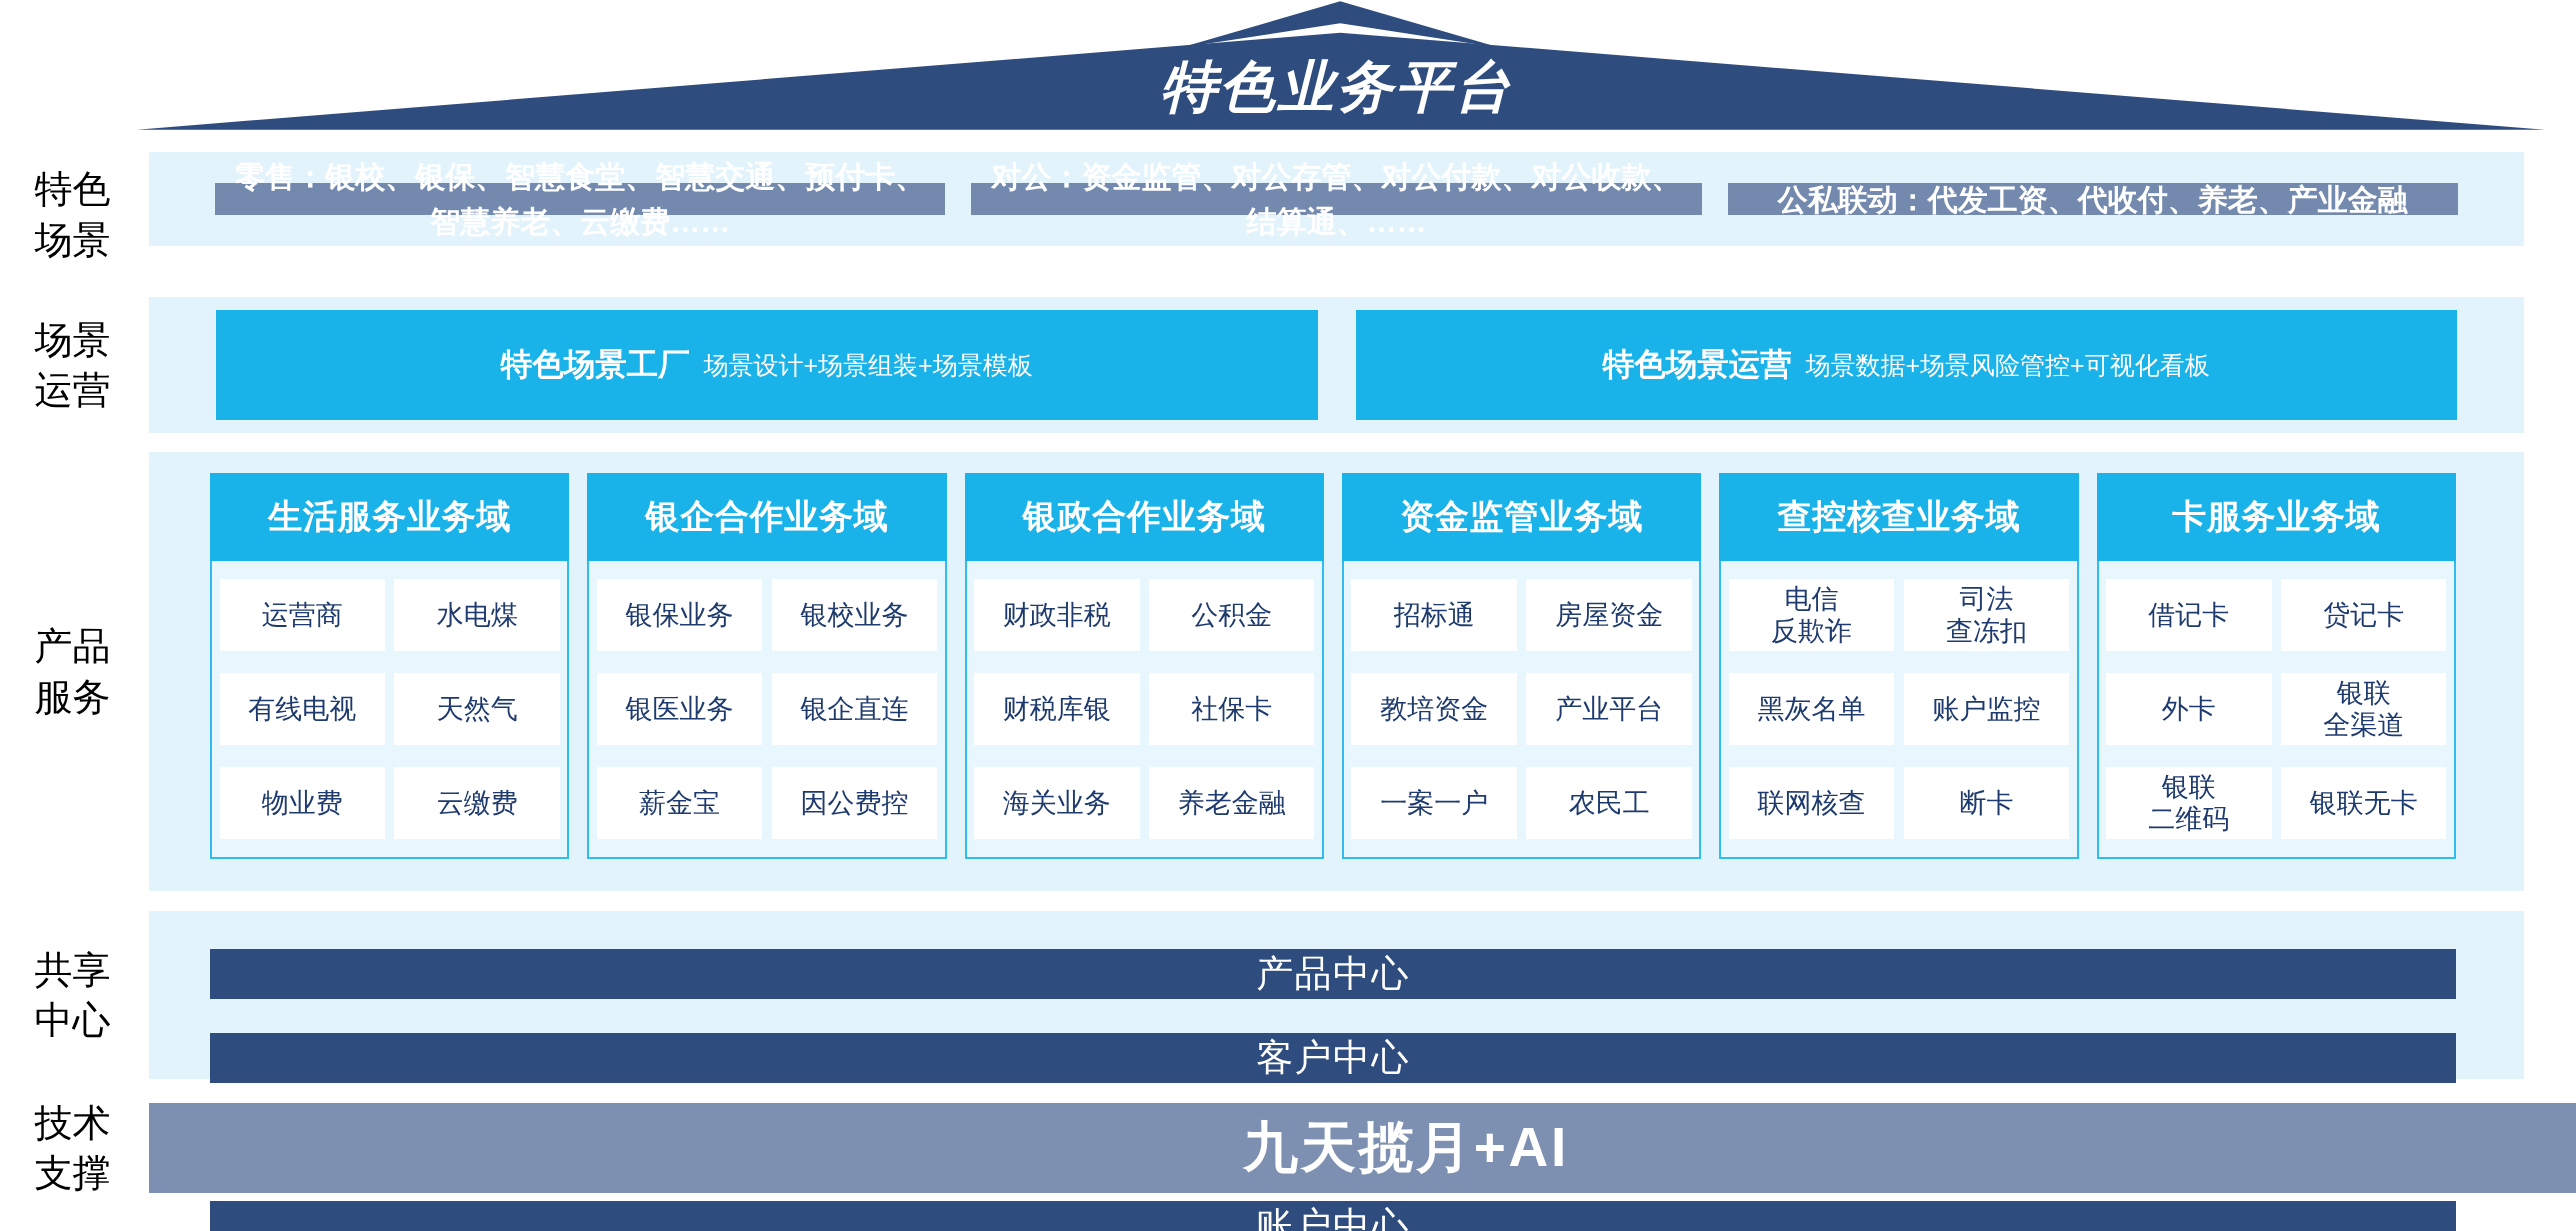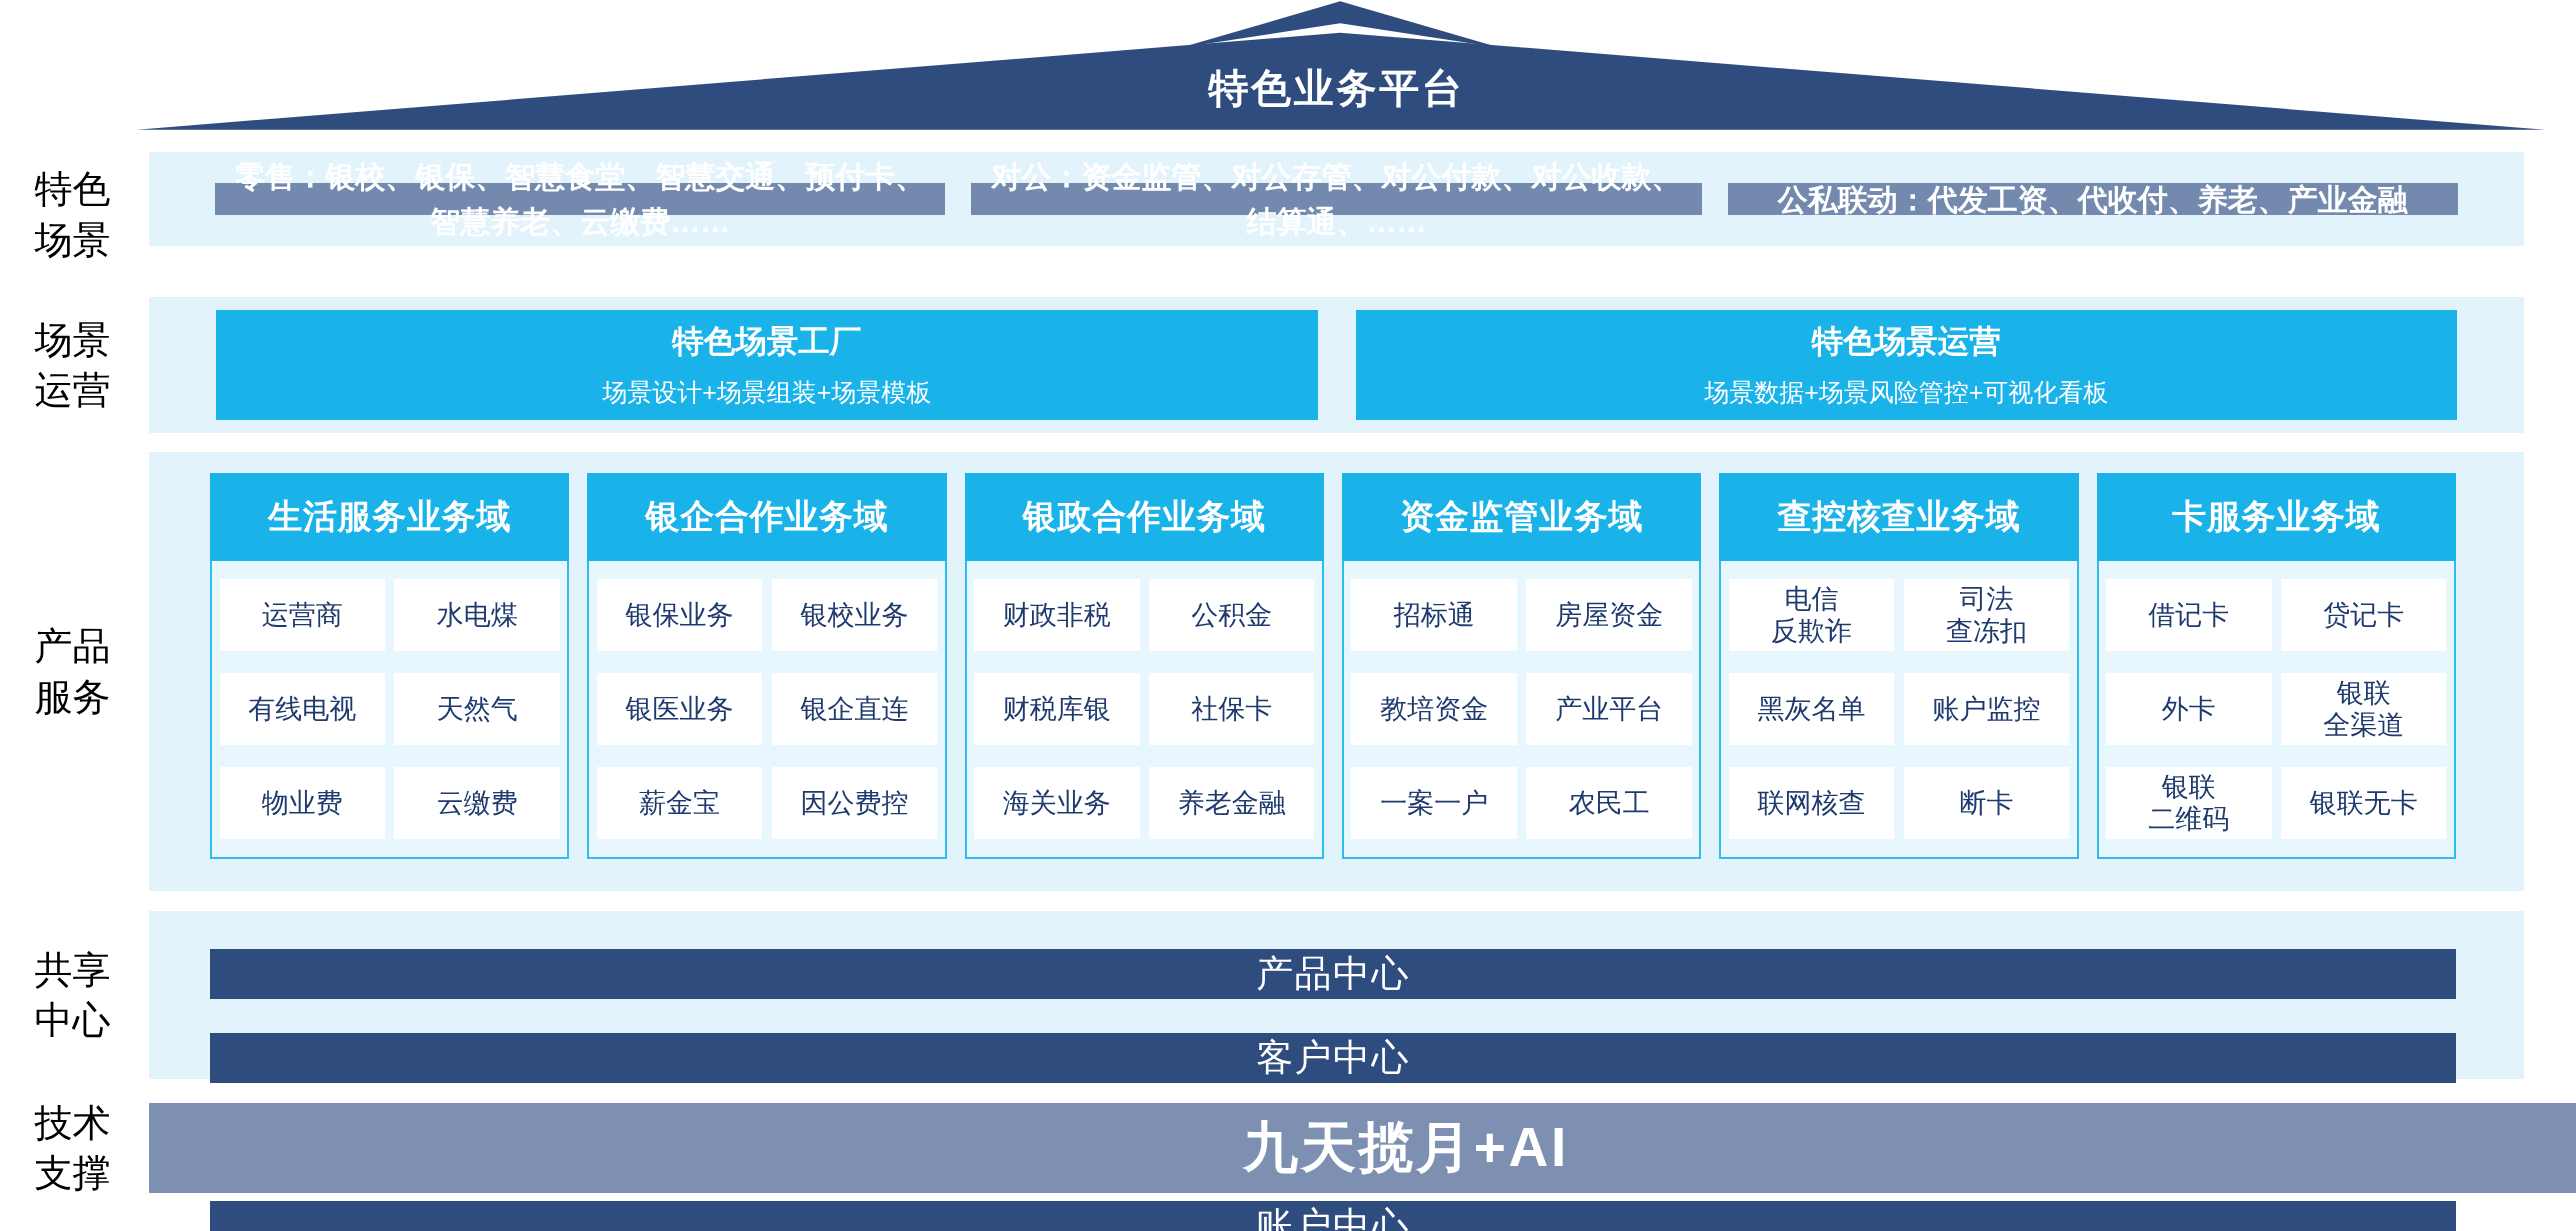--- a/index.html
+++ b/index.html
@@ -3,42 +3,42 @@
 <meta charset="utf-8">
 <style>
   html,body{margin:0;padding:0;background:#ffffff;}
   body{font-family:"Liberation Sans","DejaVu Sans",sans-serif;}
   #canvas{position:relative;width:2576px;height:1232px;background:#ffffff;overflow:hidden;}
 
   
   #roof-svg{position:absolute;left:0;top:0;}
   #platform-title{position:absolute;left:149px;top:47px;width:2375px;height:82px;
     display:flex;align-items:center;justify-content:center;
-    color:#ffffff;font-size:40px;font-weight:bold;letter-spacing:2.7px;}
+    color:#ffffff;font-size:56px;font-weight:bold;letter-spacing:2.7px;font-style:italic;}
 
   
   .gutter-label{position:absolute;left:0;width:145px;display:flex;align-items:center;justify-content:center;
     text-align:center;font-size:38px;line-height:1.32;font-weight:500;color:#000000;white-space:pre-line;}
   #label-scenes{top:152px;height:125px;}
   #label-operation{top:297px;height:136px;}
   #label-products{top:452px;height:439px;}
   #label-sharing{top:911px;height:168px;}
   #label-tech{top:1103px;height:90px;}
 
   
   .panel{position:absolute;left:149px;width:2375px;background:#E3F3FB;box-sizing:border-box;}
 
   
   #scene-panel{top:152px;height:94px;display:flex;gap:26px;padding:31px 66px;font-weight:bold;}
   .scene-box{flex:1 1 0;background:#7389AD;color:#ffffff;display:flex;align-items:center;justify-content:center;
     text-align:center;font-size:30px;line-height:1.5;padding:0 19px;box-sizing:border-box;}
 
   
   #operation-panel{top:297px;height:136px;display:flex;gap:38px;padding:13px 67px;}
-  .op-box{flex:1 1 0;background:#19B2E9;color:#ffffff;display:flex;flex-direction:column;
+  .op-box{flex:1 1 0;background:#19B2E9;color:#ffffff;display:flex;flex-direction:row;
     align-items:center;justify-content:center;gap:13.7px;}
   .op-title{font-size:31.5px;font-weight:bold;}
   .op-subtitle{font-size:25px;}
 
   
   #product-panel{top:452px;height:439px;display:flex;gap:18px;padding:21px 68px 32px 61px;}
   .prod-col{flex:1 1 0;display:flex;flex-direction:column;}
   .prod-header{height:88px;background:#19B2E9;color:#ffffff;font-size:34px;font-weight:bold;
     display:flex;align-items:center;justify-content:center;letter-spacing:0.7px;}
   .prod-body{flex:1;background:#E8F6FD;border:2.1px solid #2FBCEE;border-top:none;

